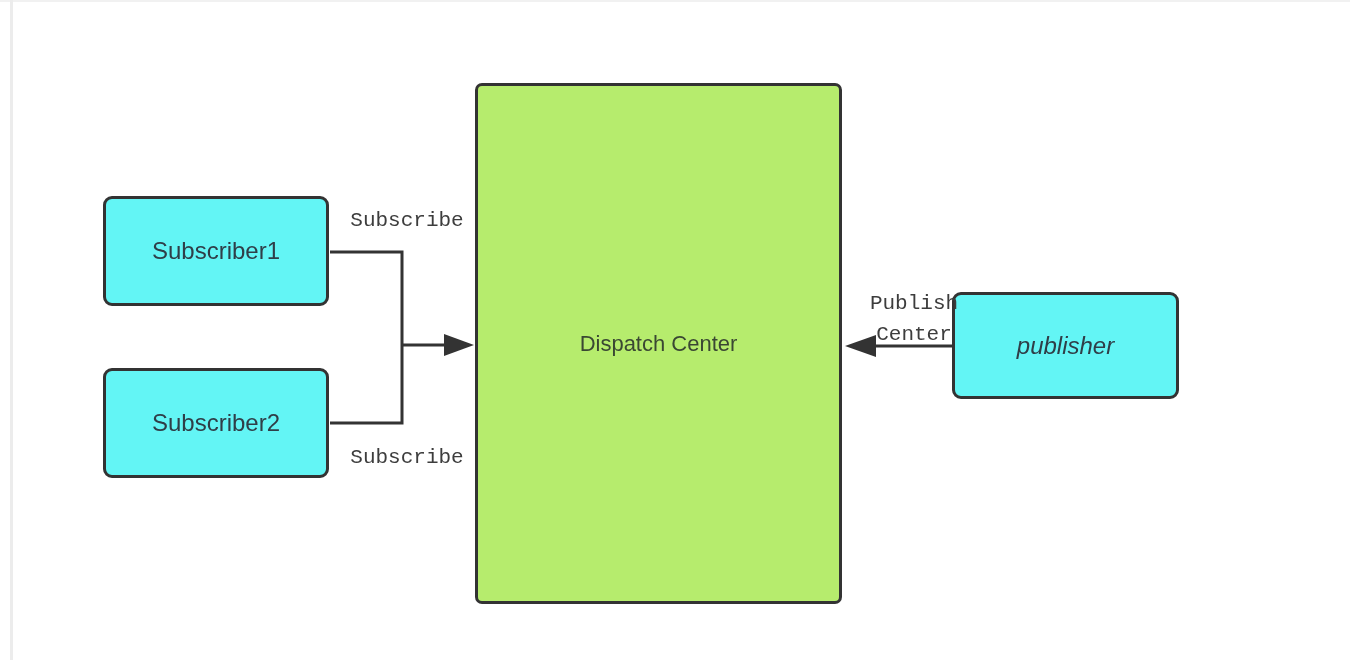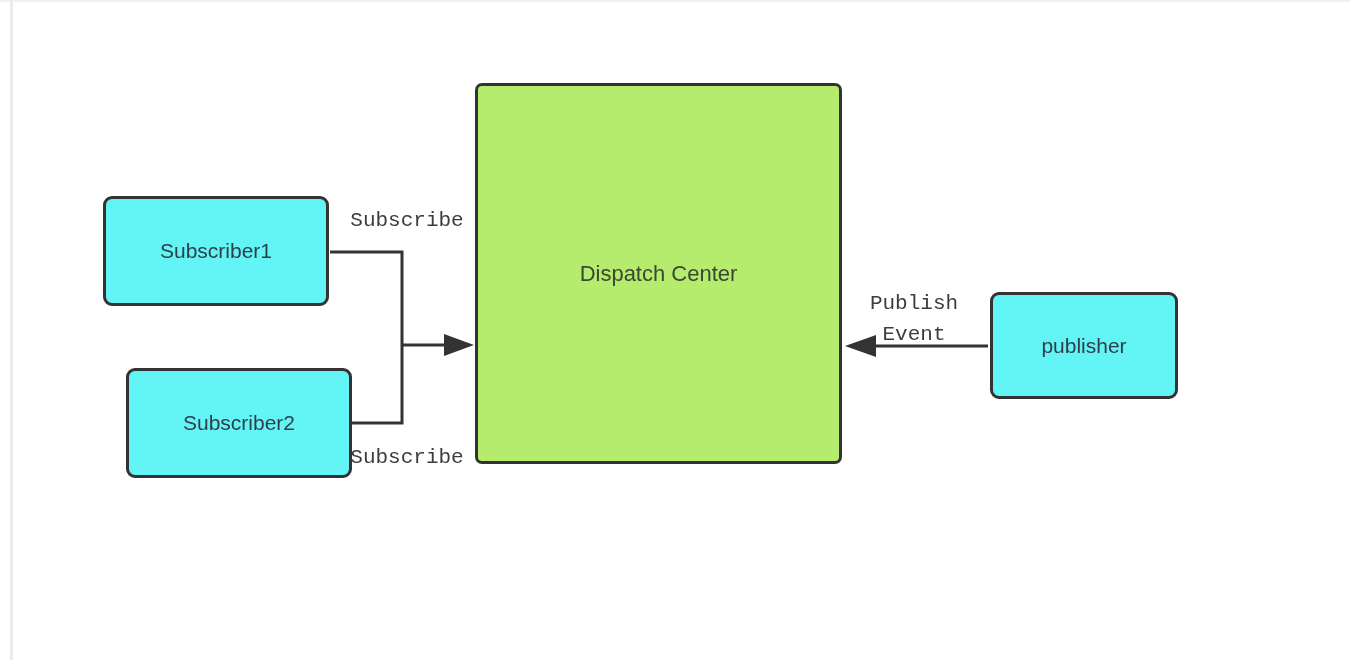--- a/index.html
+++ b/index.html
@@ -39,35 +39,35 @@
     align-items: center;
     justify-content: center;
     border: 3px solid #333333;
     color: #2f3e48;
     text-align: center;
   }
 
   .node-cyan {
     background: #63f5f5;
     border-radius: 9px;
-    font-size: 21px;
+    font-size: 24px;
   }
 
   .node-subscriber1 { left: 103px; top: 196px; width: 226px; height: 110px; }
-  .node-subscriber2 { left: 103px; top: 368px; width: 226px; height: 110px; margin-left: 23px; }
+  .node-subscriber2 { left: 103px; top: 368px; width: 226px; height: 110px; }
 
   .node-dispatch {
-    left: 475px; top: 83px; width: 367px; height: 381px;
+    left: 475px; top: 83px; width: 367px; height: 521px;
     background: #b6ec6d;
     border-radius: 7px;
     font-size: 22px;
     color: #3a4733;
   }
 
-  .node-publisher { left: 990px; top: 292px; width: 188px; height: 107px; }
+  .node-publisher { left: 952px; top: 292px; width: 227px; height: 107px; font-style: italic; }
 
   .edge-label {
     position: absolute;
     color: #3d3d3d;
     font-size: 21px;
     text-align: center;
     white-space: nowrap;
     font-family: Liberation Mono, monospace;
   }
   .label-subscribe-top    { left: 347px; top: 209px; width: 120px; }
@@ -120,17 +120,17 @@
   <div class="node node-cyan node-publisher">
     <span>publisher</span>
   </div>
 
   <div class="edge-label label-subscribe-top">Subscribe</div>
 
   <div class="edge-label label-subscribe-bottom">Subscribe</div>
 
   <div class="edge-label label-publish-event">
     <div>Publish</div>
-    <div>Event</div>
+    <div>Center</div>
   </div>
 
 
 </div>
 
 </body></html>

